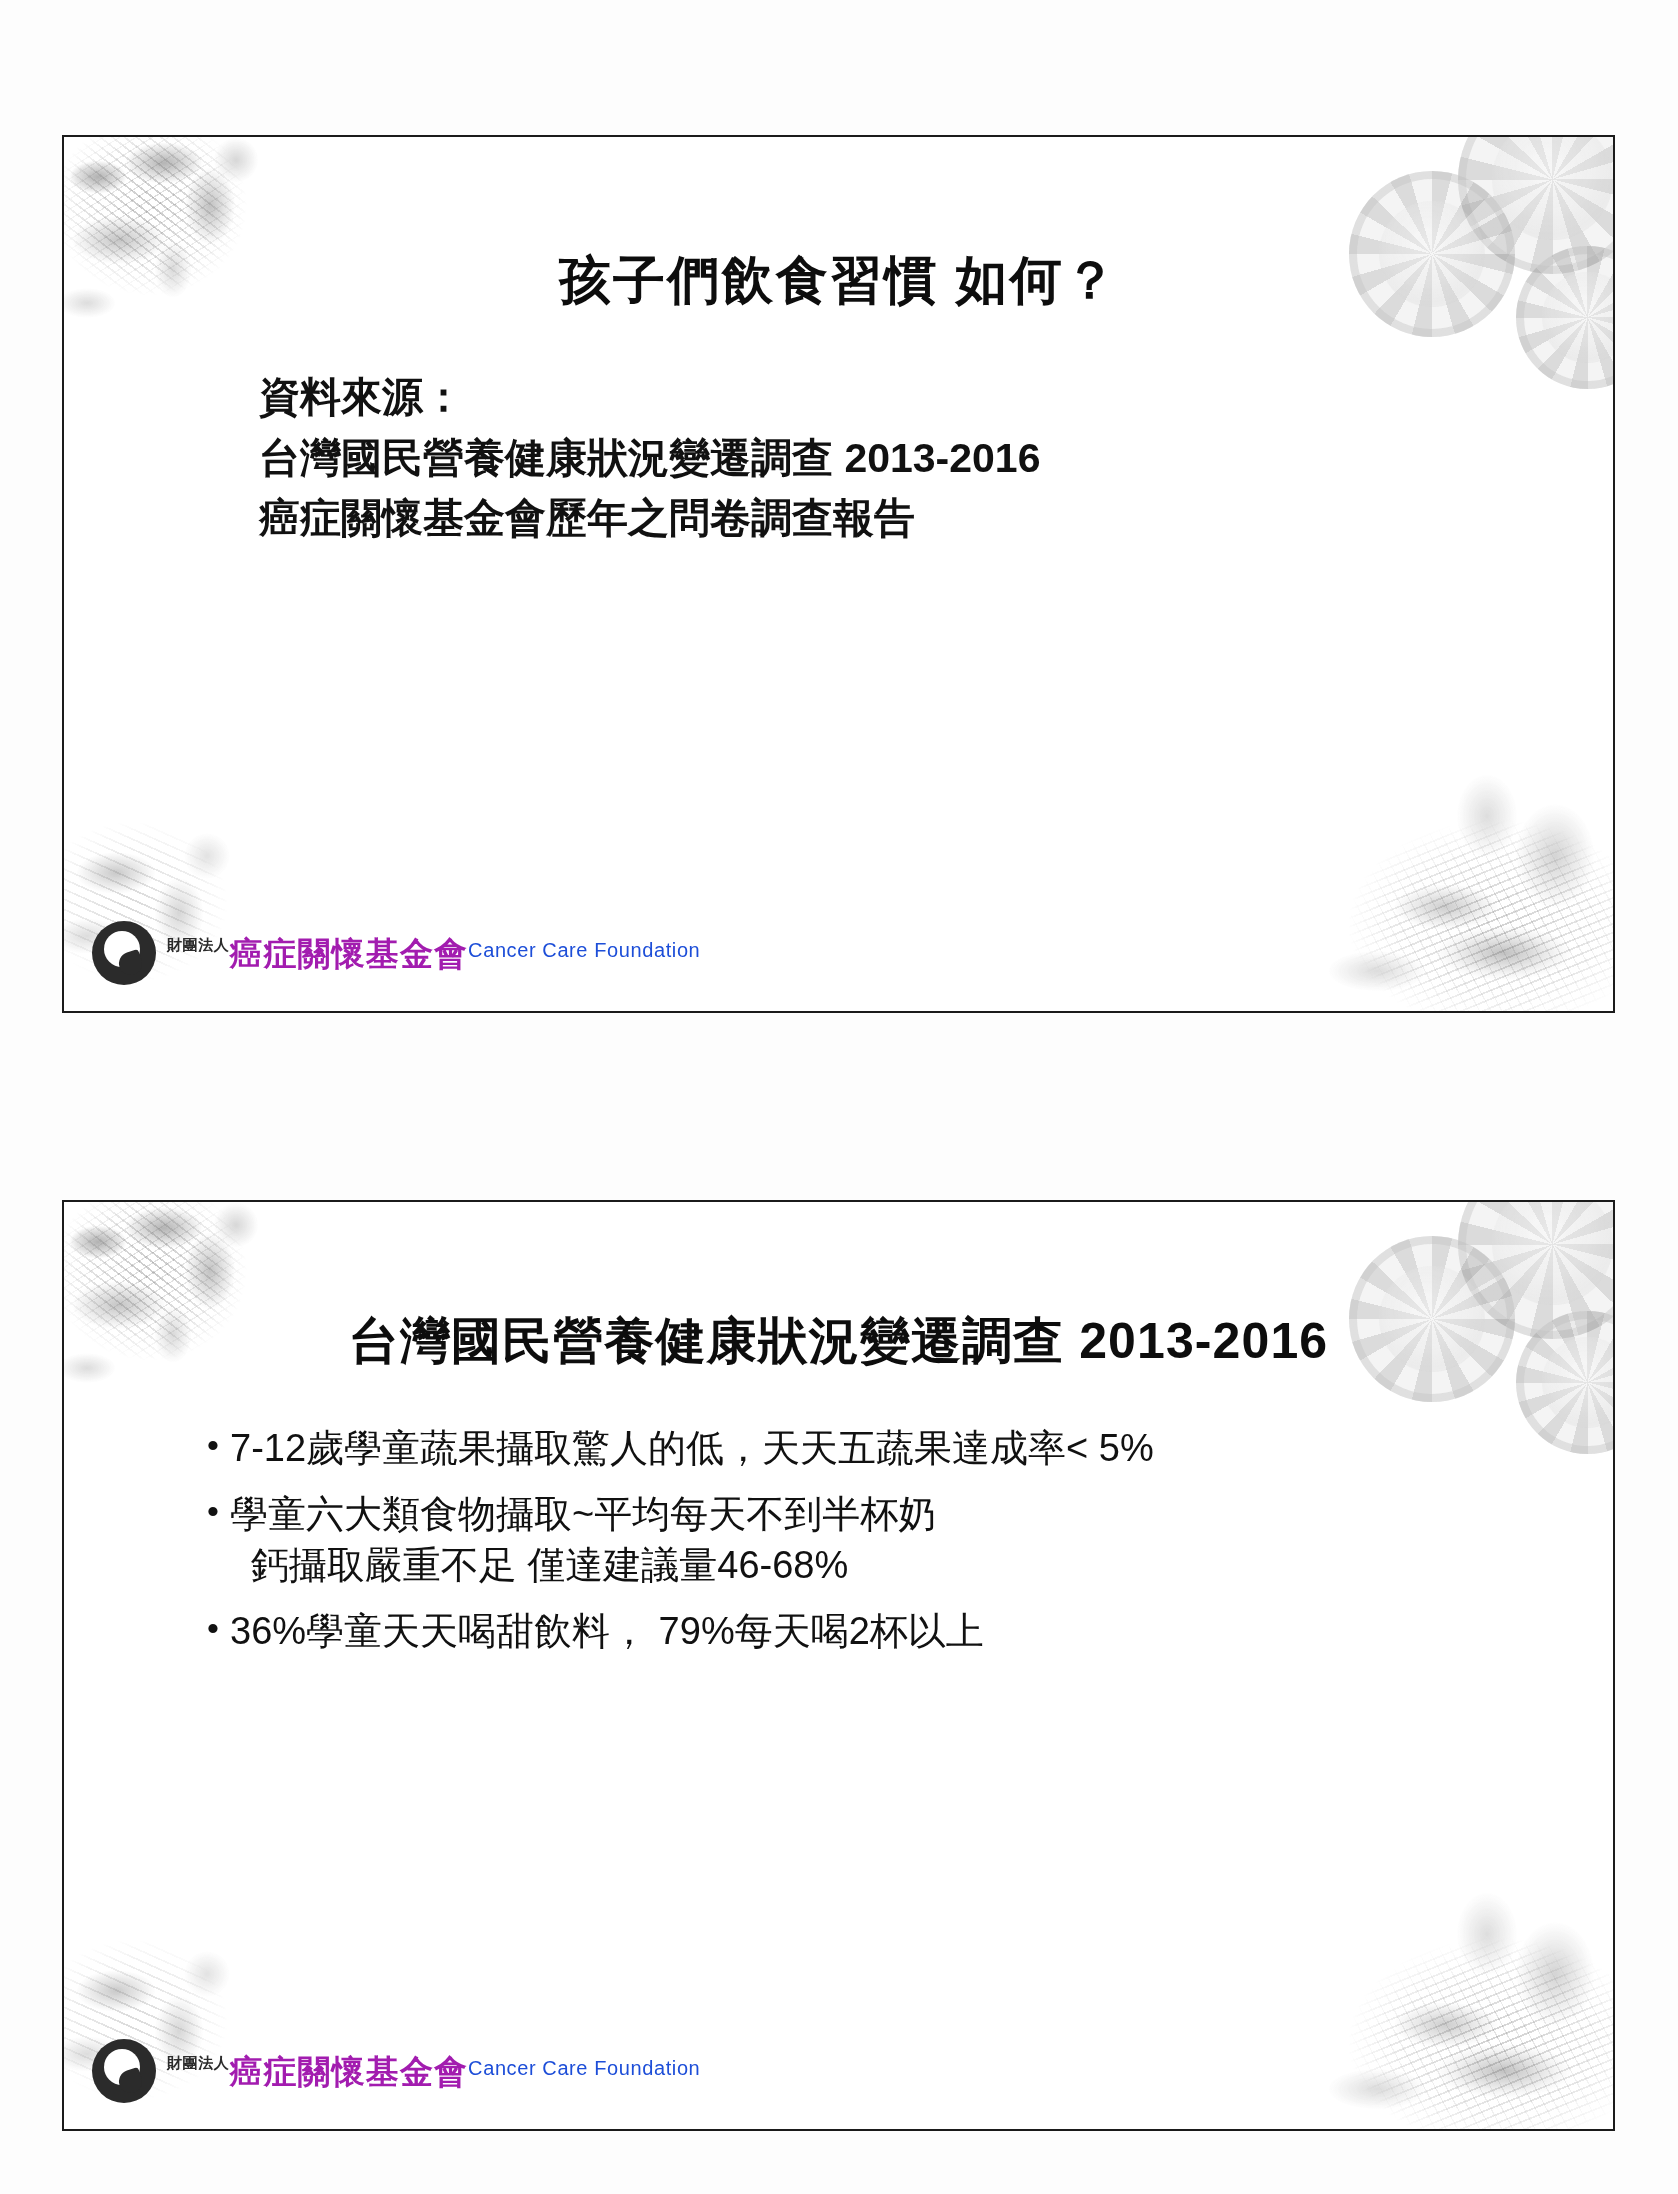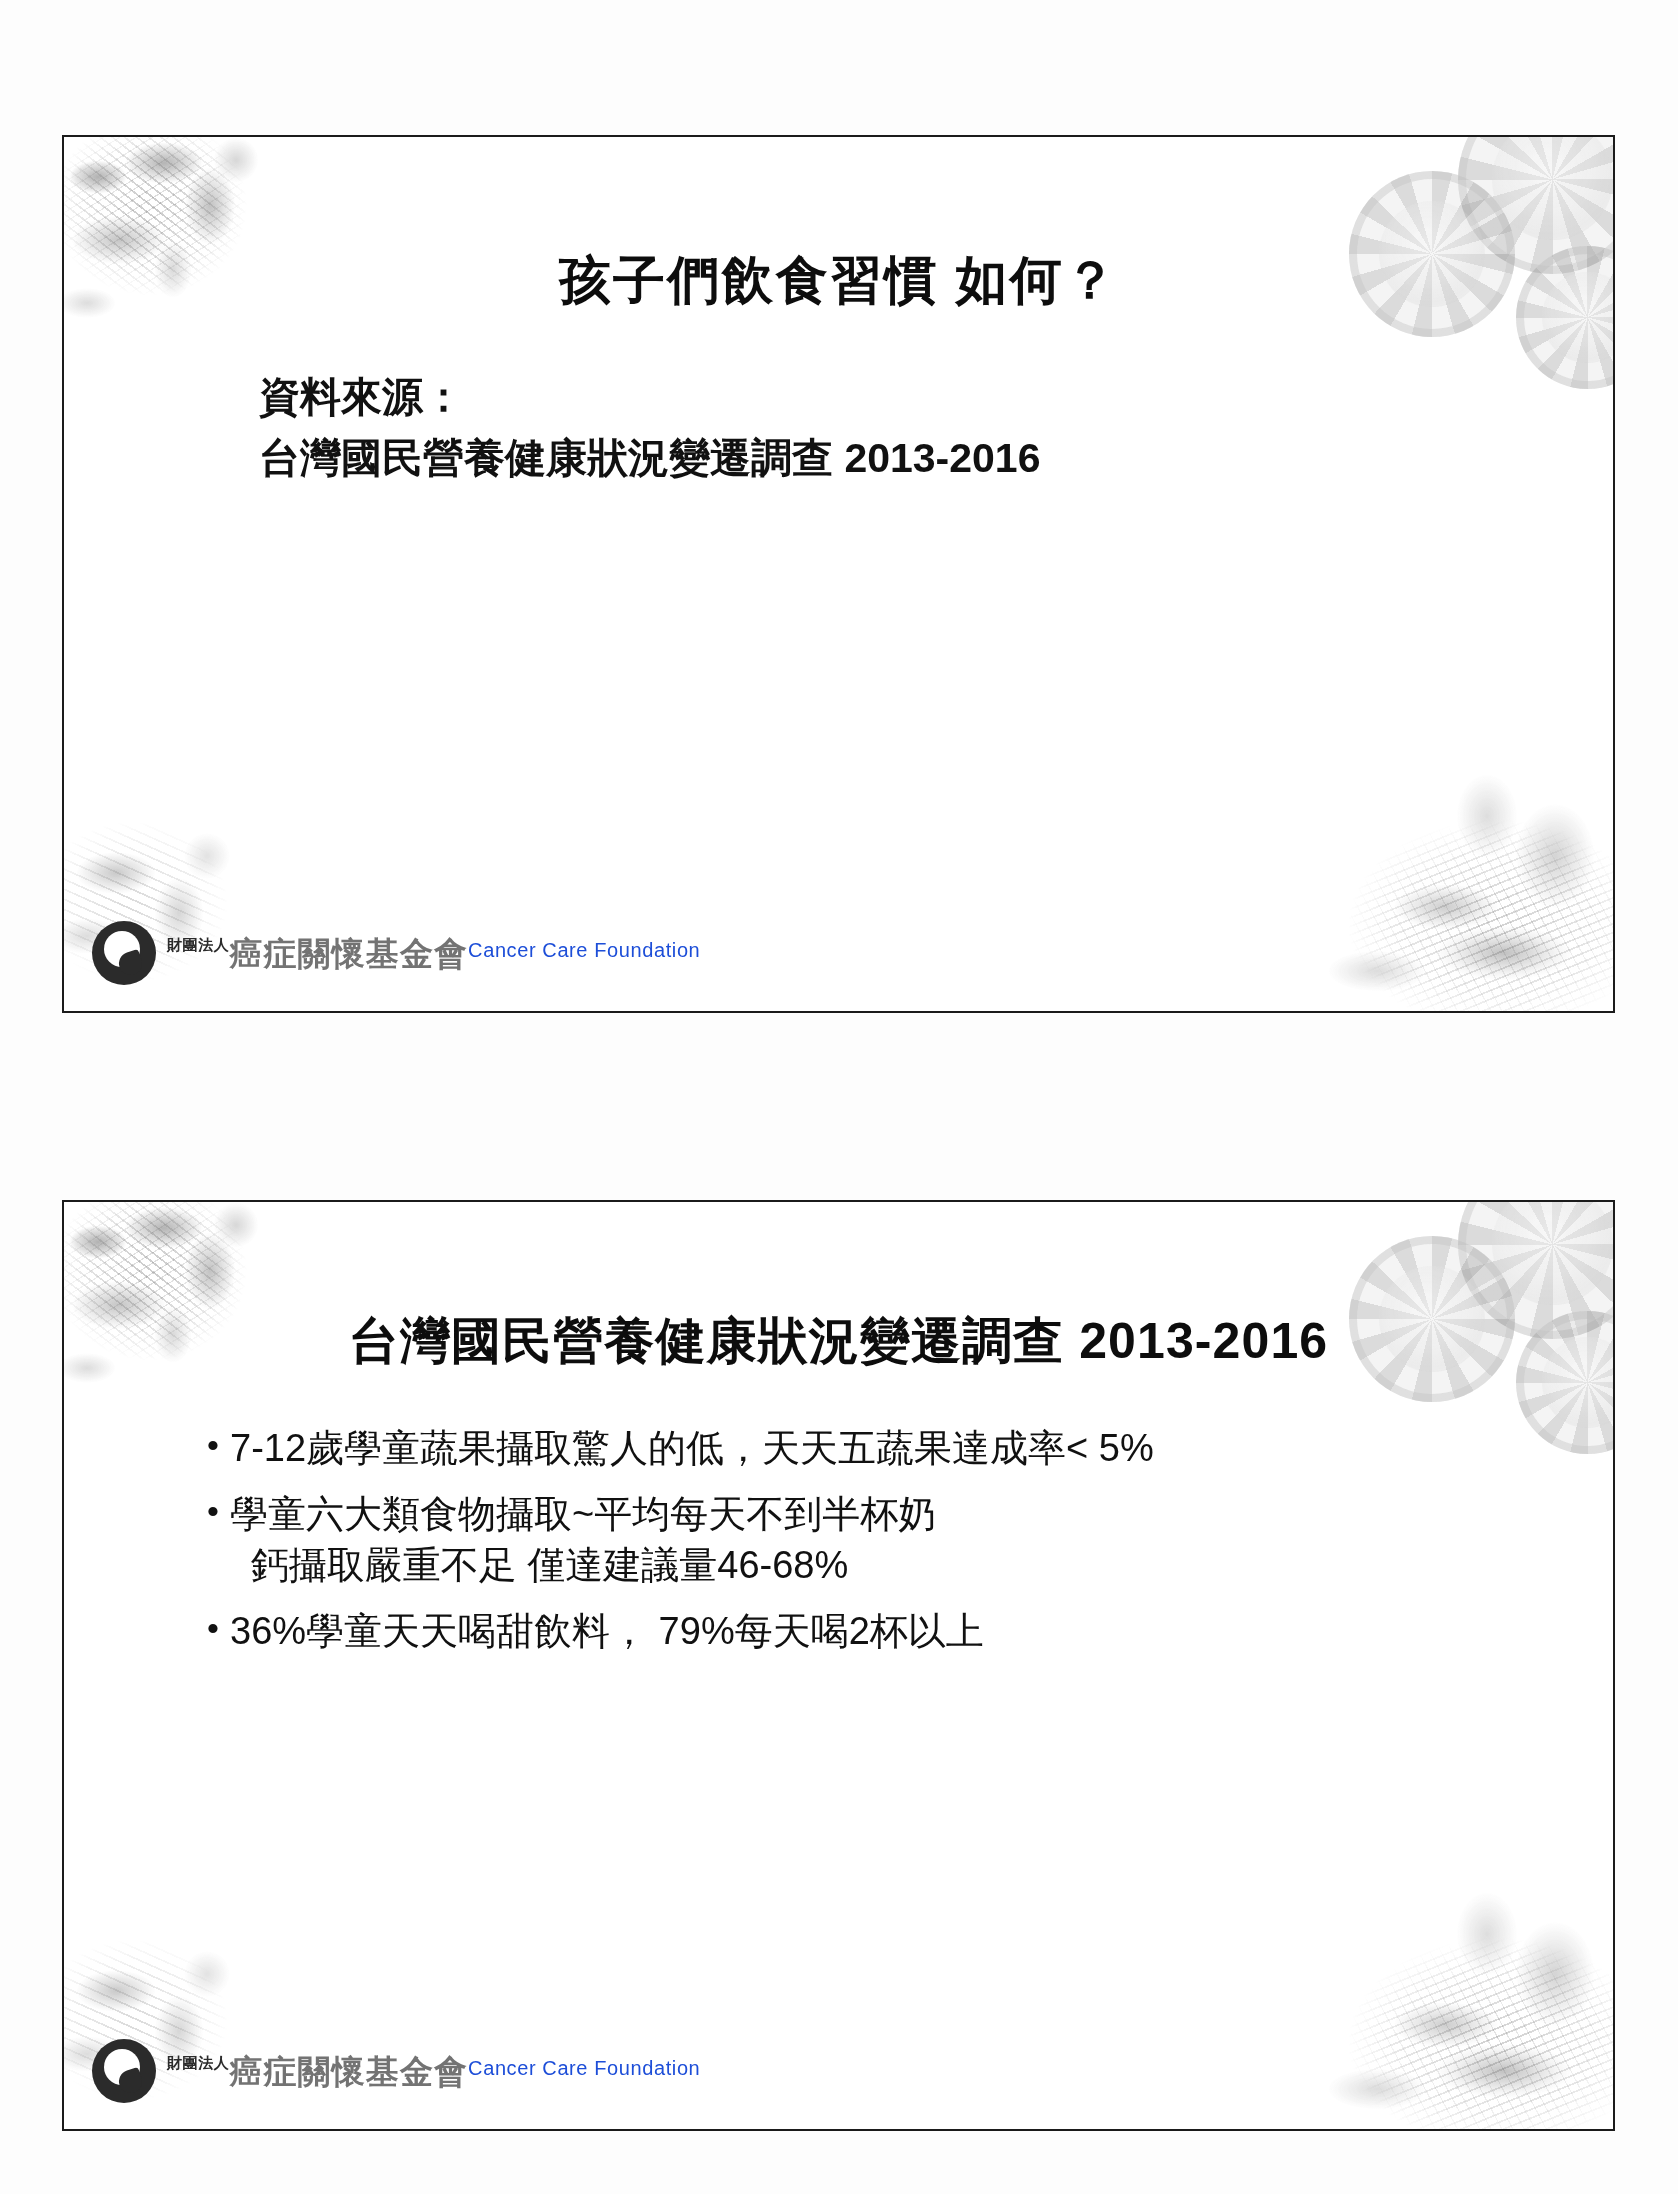--- a/index.html
+++ b/index.html
@@ -251,21 +251,21 @@
   .logo-kicker {
     font-size: 15px;
     font-weight: bold;
     color: #2b2b2b;
     letter-spacing: 0.6px;
     margin-bottom: 2.3px;
   }
   .logo-name-cn {
     font-size: 33px;
     font-weight: bold;
-    color: #737373;
+    color: #a21caf;
     letter-spacing: 1.1px;
   }
   .logo-name-en {
     font-size: 20px;
     color: #1d4ed8;
     letter-spacing: 0.6px;
     margin-top: 3.4px;
   }
 </style>
 </head>
@@ -282,20 +282,21 @@
       <div class="citrus citrus-c"></div>
     </div>
     <div class="deco deco-bl"></div>
     <div class="deco deco-br"></div>
 
     <div class="s1-title">孩子們飲食習慣 如何？</div>
 
     <div class="s1-body">
       <div>資料來源：</div>
       <div>台灣國民營養健康狀況變遷調查 2013-2016</div>
+      <div>癌症關懷基金會歷年之問卷調查報告</div>
     </div>
 
     <div class="logo">
       <div class="logo-mark"></div>
       <div class="logo-text">
         <span class="logo-kicker">財團法人</span>
         <span class="logo-name-cn">癌症關懷基金會</span>
         <span class="logo-name-en">Cancer Care Foundation</span>
       </div>
     </div>

